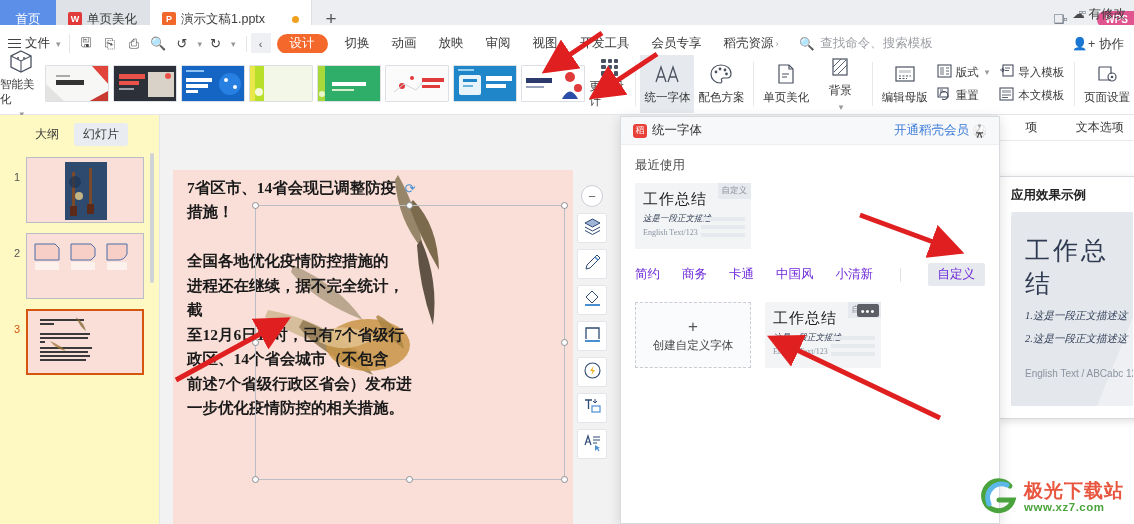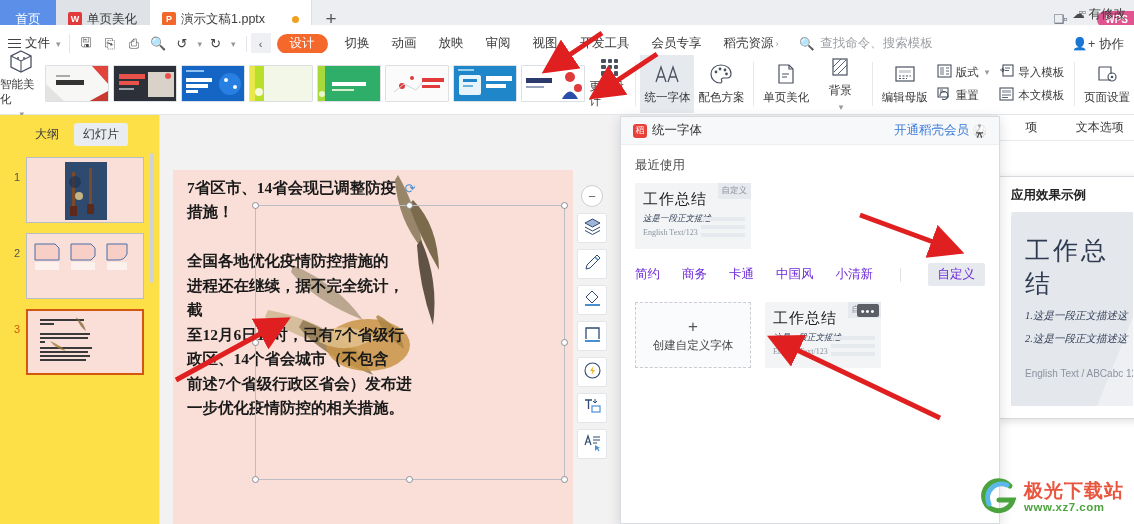--- a/index.html
+++ b/index.html
@@ -130,21 +130,21 @@
   .rb-col { display: flex; flex-direction: column; justify-content: center;
             gap: 3px; height: 58px; }
   .rb-sm {
     display: flex; align-items: center; gap: 4px; font-size: 11.5px;
     color: #3b3b3b; padding: 2px 5px; white-space: nowrap;
   }
 
   
   .leftpanel {
     position: absolute; left: 0; top: 115px; width: 160px; height: 409px;
-    background: #fde047; border-right: 1px solid #e4e6ea;
+    background: #fef9c3; border-right: 1px solid #e4e6ea;
   }
   .lp-tabs { display: flex; align-items: center; gap: 6px;
              padding: 8px 0 6px 26px; font-size: 12px; }
   .lp-tab { padding: 3px 9px; color: #3b3b3b; border-radius: 3px; }
   .lp-tab.active { background: #e9ecf0; }
   .thumb-row { display: flex; align-items: flex-start; gap: 6px;
                padding: 5px 8px 5px 6px; }
   .thumb-no { width: 14px; text-align: right; font-size: 11px;
               color: #555; padding-top: 14px; }
   .thumb-no.sel { color: #d4560f; }

